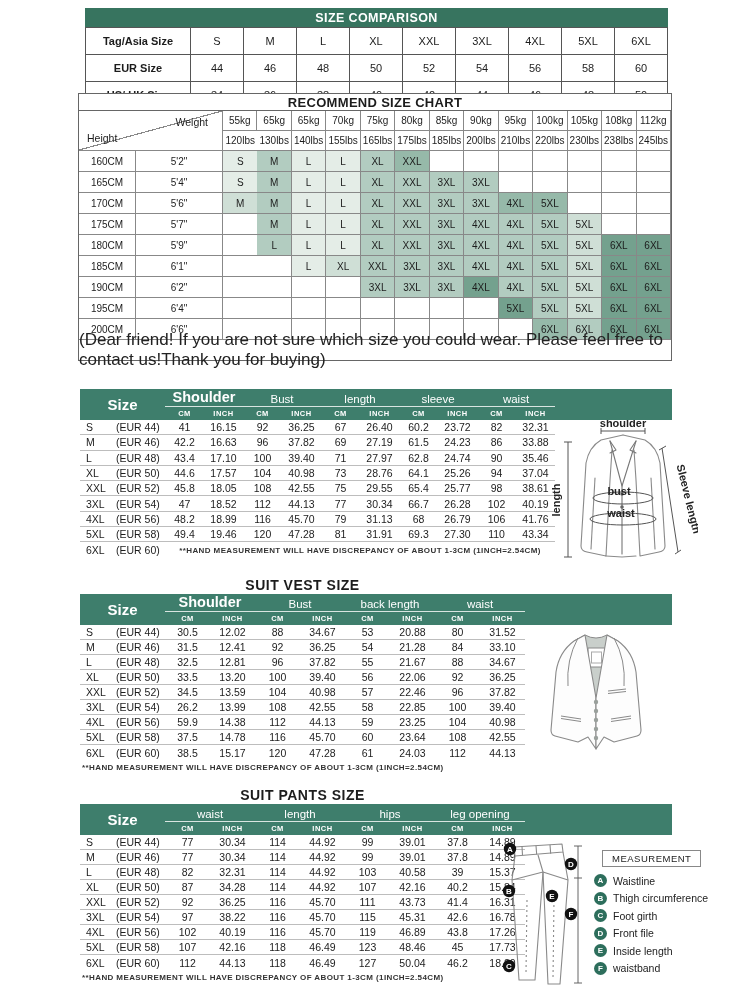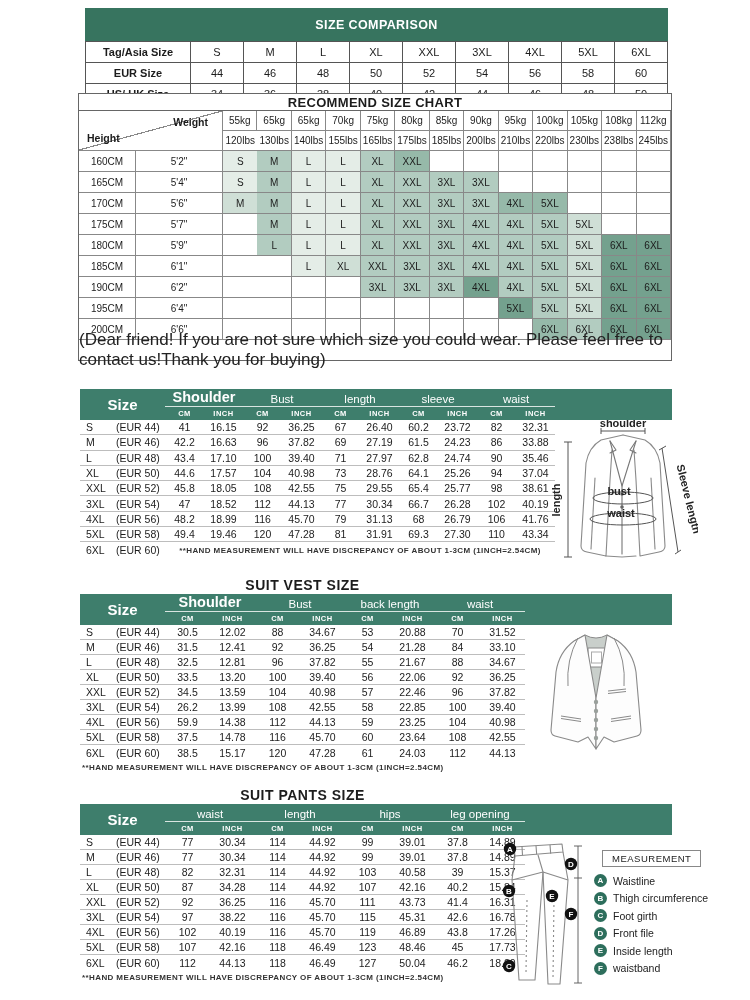--- a/index.html
+++ b/index.html
@@ -3,37 +3,37 @@
 <meta charset="utf-8">
 <style>
   html,body{margin:0;padding:0;background:#fff;}
   .canvas{position:relative;width:750px;height:1000px;background:#fff;overflow:hidden;
           font-family:"Liberation Sans","DejaVu Sans",sans-serif;color:#1c1c1c;}
   .abs{position:absolute;box-sizing:border-box;}
   *{box-sizing:border-box;}
 
   
   .sc{left:85px;top:8px;width:583px;}
-  .sc-title{height:33px;background:#37745f;color:#fff;font-size:12.5px;font-weight:bold;
+  .sc-title{height:19px;background:#37745f;color:#fff;font-size:12.5px;font-weight:bold;
             display:flex;align-items:center;justify-content:center;letter-spacing:.4px;text-align:center;}
   .sc-grid{display:grid;grid-template-columns:105px repeat(9,1fr);border-left:1px solid #555;border-top:1px solid #555;}
-  .sc-cell{height:21px;border-right:1px solid #555;border-bottom:1px solid #555;
+  .sc-cell{height:27px;border-right:1px solid #555;border-bottom:1px solid #555;
            display:flex;align-items:center;justify-content:center;font-size:11px;background:#fff;}
   .sc-cell.lbl{font-weight:600;}
 
   
   .rc{left:78px;top:93px;width:594px;border:1px solid #666;background:#fff;}
   .rc-title{height:17px;display:flex;align-items:center;justify-content:center;
             font-size:13px;font-weight:bold;letter-spacing:.3px;border-bottom:1px solid #666;}
   .rc-grid{display:grid;grid-template-columns:57px 87px repeat(13,1fr);grid-template-rows:20px 20px repeat(9,21px);}
   .rc-cell{border-right:1px solid #888;border-bottom:1px solid #888;display:flex;align-items:center;
            justify-content:center;font-size:10px;background:#fff;}
   .rc-cell:nth-child(15n){border-right:none;}
   .rc-corner{position:relative;background:
-     linear-gradient(to bottom right,transparent calc(50% - .6px),#888 calc(50% - .6px),#888 calc(50% + .6px),transparent calc(50% + .6px)); font-weight: bold;}
+     linear-gradient(to bottom right,transparent calc(50% - .6px),#888 calc(50% - .6px),#888 calc(50% + .6px),transparent calc(50% + .6px));}
   .rc-corner .cw{position:absolute;top:5px;right:14px;font-size:10.5px;}
   .rc-corner .ch{position:absolute;bottom:6px;left:8px;font-size:10.5px;}
   .rc-note{height:20px;display:flex;align-items:center;justify-content:center;font-size:17px;color:#222;}
   .s0{background:#ffffff;}
   .s1{background:#e4ede7;}
   .s2{background:#cfdfd6;}
   .s3{background:#b2ccc0;}
   .s4{background:#96b9a9;}
   .s5{background:#74a18e;}
 
@@ -511,21 +511,21 @@
         <div class="tlabel">
           <span class="code">S</span>
           <span>(EUR 44)</span>
         </div>
         <div class="tval">30.5</div>
         <div class="tval">12.02</div>
         <div class="tval">88</div>
         <div class="tval">34.67</div>
         <div class="tval">53</div>
         <div class="tval">20.88</div>
-        <div class="tval">70</div>
+        <div class="tval">80</div>
         <div class="tval">31.52</div>
       </div>
       <div class="trow" style="grid-template-columns: 85px repeat(8, 1fr); height: 15px;">
         <div class="tlabel">
           <span class="code">M</span>
           <span>(EUR 46)</span>
         </div>
         <div class="tval">31.5</div>
         <div class="tval">12.41</div>
         <div class="tval">92</div>

